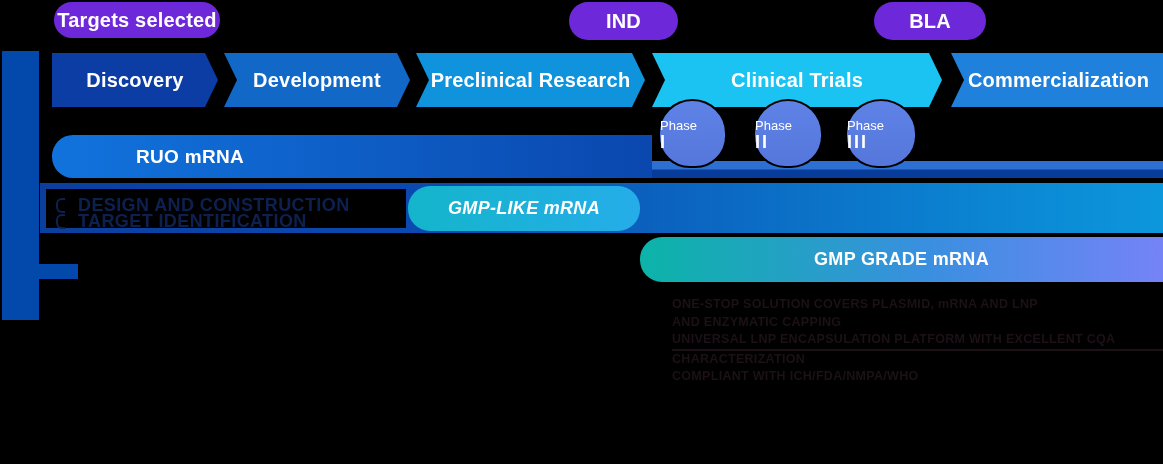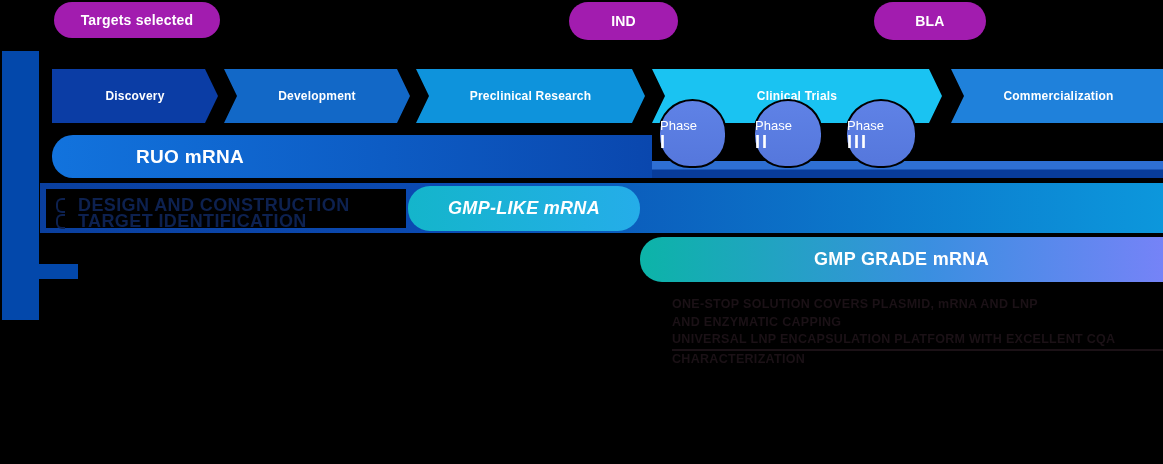--- a/index.html
+++ b/index.html
@@ -3,28 +3,28 @@
 <meta charset="utf-8">
 <style>
   html,body{margin:0;padding:0;background:#000;}
   #canvas{
     position:relative;width:1163px;height:464px;background:#000;overflow:hidden;
     font-family:"Liberation Sans", sans-serif;
   }
   .abs{position:absolute;}
   
   .pill{
-    background:#a21caf;border-radius:19px;color:#fff;font-weight:bold;
-    display:flex;align-items:center;justify-content:center;font-size:14px;
+    background:#6d28d9;border-radius:19px;color:#fff;font-weight:bold;
+    display:flex;align-items:center;justify-content:center;font-size:20px;
     letter-spacing:.2px;
   }
   
   .stage{
     top:53px;height:54px;display:flex;align-items:center;justify-content:center;
-    color:#fff;font-weight:bold;font-size:12px;letter-spacing:.2px;margin-top:16px;
+    color:#fff;font-weight:bold;font-size:20px;letter-spacing:.2px;
   }
   .stage.mid{clip-path:polygon(0 0,calc(100% - 13px) 0,100% 50%,calc(100% - 13px) 100%,0 100%,13px 50%);}
   .stage.first{clip-path:polygon(0 0,calc(100% - 13px) 0,100% 50%,calc(100% - 13px) 100%,0 100%);}
   .stage.last{clip-path:polygon(0 0,100% 0,100% 100%,0 100%,13px 50%);}
   
   .ruo-bar{
     left:52px;top:135px;width:600px;height:43px;border-radius:21px 0 0 21px;
     background:linear-gradient(90deg,#1273dd 0%,#0d5cc4 55%,#0a47ae 100%);
   }
   .ruo-tail{
@@ -116,15 +116,16 @@
     <div class="p-numeral">III</div>
   </div>
 
   <div class="abs bar-label gmp-grade-bar">GMP GRADE mRNA</div>
 
   <div class="abs gmp-notes">
     <div class="gmp-note-line">ONE-STOP SOLUTION COVERS PLASMID, mRNA AND LNP</div>
     <div class="gmp-note-line">AND ENZYMATIC CAPPING</div>
     <div class="gmp-note-line underlined">UNIVERSAL LNP ENCAPSULATION PLATFORM WITH EXCELLENT CQA</div>
     <div class="gmp-note-line">CHARACTERIZATION</div>
+    <div class="gmp-note-line">COMPLIANT WITH ICH/FDA/NMPA/WHO</div>
   </div>
 
 </div>
 
 </body></html>

